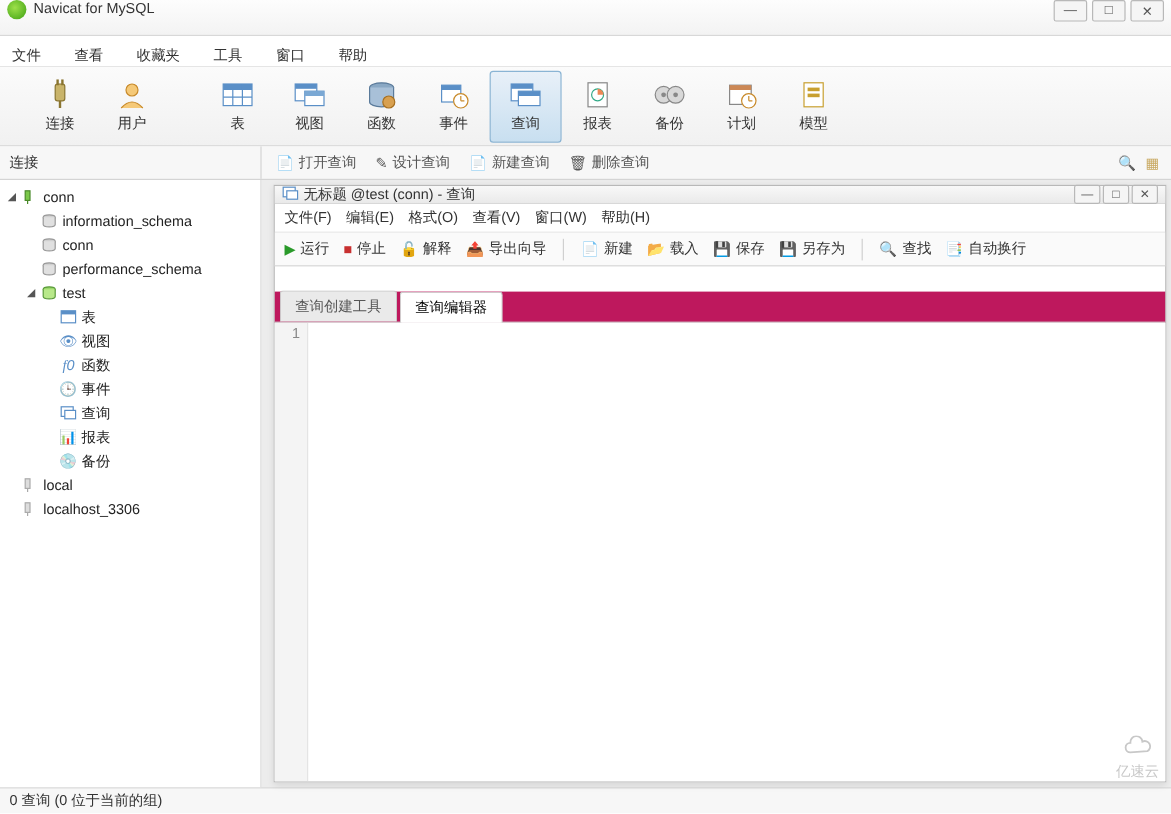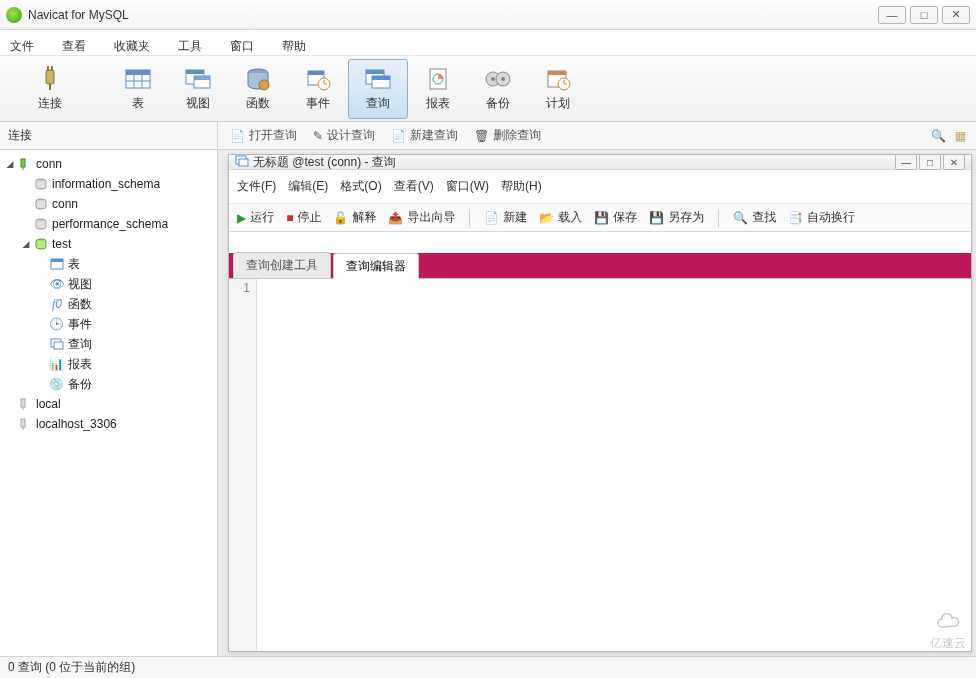--- a/index.html
+++ b/index.html
@@ -1,18 +1,18 @@
 <!DOCTYPE html>
 <html><head>
 <meta charset="utf-8">
 <style>
 * { box-sizing: border-box; margin: 0; padding: 0; font-family: "Microsoft YaHei", "SimSun", Arial, sans-serif; font-size: 12px; }
 body { background: #fff; overflow: hidden; width: 976px; height: 678px; position: relative; }
 
-.titlebar { height: 30px; background: linear-gradient(#fdfdfd,#f3f3f3); border-bottom: 1px solid #d8d8d8; display: flex; align-items: center; padding: 0 6px; }
+.titlebar { height: 30px; background: linear-gradient(#fdfdfd,#f3f3f3); border-bottom: 1px solid #d8d8d8; display: flex; padding: 0 6px; }
 .titlebar .app-icon { width: 16px; height: 16px; border-radius: 50%; background: radial-gradient(circle at 40% 40%, #9de04a, #3da012); margin-right: 6px; }
 .titlebar .title { flex: 1; color: #333; }
 .winbtns { display: flex; gap: 4px; }
 .winbtn { width: 28px; height: 18px; border: 1px solid #b8b8b8; border-radius: 2px; background: #f5f5f5; display: flex; align-items: center; justify-content: center; font-size: 11px; color: #555; cursor: pointer; }
 
 .menubar { height: 26px; display: flex; align-items: flex-end; padding: 0 10px; gap: 28px; border-bottom: 1px solid #e5e5e5; }
 .menubar span { color: #333; cursor: pointer; }
 
 .maintoolbar { height: 66px; border-bottom: 1px solid #d4d4d4; display: flex; align-items: center; padding: 0 20px; background: linear-gradient(#fbfbfb,#f1f1f1); }
 .tbtn { display: flex; flex-direction: column; align-items: center; justify-content: center; width: 60px; height: 60px; border: 1px solid transparent; border-radius: 3px; cursor: pointer; }
@@ -38,21 +38,21 @@
 .indent2 { padding-left: 36px; }
 
 .main { flex: 1; position: relative; background: #ececec; display: flex; flex-direction: column; }
 .inner-window { position: absolute; left: 10px; top: 4px; right: 4px; bottom: 4px; background: #fff; border: 1px solid #b8b8b8; box-shadow: 0 2px 6px rgba(0,0,0,0.1); display: flex; flex-direction: column; }
 .iw-title { height: 15px; background: linear-gradient(#f8f8f8,#eaeaea); border-bottom: 1px solid #d8d8d8; display: flex; align-items: center; padding: 0 6px; }
 .iw-title .iw-icon { width: 14px; height: 14px; margin-right: 4px; }
 .iw-title .iw-text { flex: 1; color: #333; }
 .iw-title .iw-btns { display: flex; gap: 2px; }
 .iw-title .iw-btn { width: 22px; height: 16px; border: 1px solid #b8b8b8; border-radius: 2px; background: #f5f5f5; display:flex; align-items:center; justify-content:center; font-size:10px; color:#555; cursor:pointer; }
 
-.iw-menubar { height: 34px; display: flex; align-items: center; padding: 0 8px; gap: 12px; border-bottom: 1px solid #e5e5e5; }
+.iw-menubar { height: 24px; display: flex; align-items: center; padding: 0 8px; gap: 12px; border-bottom: 1px solid #e5e5e5; }
 .iw-menubar span { color: #333; cursor: pointer; }
 
 .iw-toolbar { height: 28px; border-bottom: 1px solid #d8d8d8; display: flex; align-items: center; padding: 0 6px; gap: 8px; background: #fafafa; }
 .iw-toolbar .itbtn { display: flex; align-items: center; gap: 4px; color: #333; cursor: pointer; padding: 0 2px; }
 .vsep { width: 1px; height: 18px; background: #d0d0d0; margin: 0 4px; }
 
 .iw-tabs { height: 26px; display: flex; align-items: flex-end; padding-left: 4px; border-bottom: 1px solid #c8c8c8; background: #be185d; margin-top: 21px; }
 .iw-tab { padding: 4px 12px; border: 1px solid #c8c8c8; border-bottom: none; background: #eaeaea; color: #555; margin-right: 2px; cursor: pointer; border-radius: 3px 3px 0 0; }
 .iw-tab.active { background: #fff; color: #000; position: relative; top: 1px; }
 
@@ -95,20 +95,29 @@
     <div class="ticon">
         <svg width="28" height="26">
           <rect x="10" y="4" width="8" height="14" rx="2" fill="#c9b46a" stroke="#8a7530"></rect>
           <line x1="12" y1="0" x2="12" y2="5" stroke="#8a7530" stroke-width="2"></line>
           <line x1="16" y1="0" x2="16" y2="5" stroke="#8a7530" stroke-width="2"></line>
           <line x1="14" y1="18" x2="14" y2="24" stroke="#8a7530" stroke-width="2"></line>
         </svg>
       </div>
     <div class="tlabel">连接</div>
   </div>
+  <div class="tbtn">
+    <div class="ticon">
+        <svg width="28" height="26">
+          <circle cx="14" cy="9" r="5" fill="#f5c978" stroke="#c88a2a"></circle>
+          <path d="M5 24 Q14 14 23 24" fill="#f5c978" stroke="#c88a2a"></path>
+        </svg>
+      </div>
+    <div class="tlabel">用户</div>
+  </div>
   <div class="tsep"></div>
   <div class="tbtn">
     <div class="ticon">
         <svg width="28" height="22">
           <rect x="2" y="2" width="24" height="18" fill="#fff" stroke="#5a8fc7"></rect>
           <rect x="2" y="2" width="24" height="5" fill="#5a8fc7"></rect>
           <line x1="10" y1="2" x2="10" y2="20" stroke="#5a8fc7"></line>
           <line x1="18" y1="2" x2="18" y2="20" stroke="#5a8fc7"></line>
           <line x1="2" y1="13" x2="26" y2="13" stroke="#5a8fc7"></line>
         </svg>
@@ -184,20 +193,30 @@
     <div class="ticon">
         <svg width="28" height="24">
           <rect x="4" y="4" width="18" height="16" fill="#fff" stroke="#888"></rect>
           <rect x="4" y="4" width="18" height="4" fill="#c85"></rect>
           <circle cx="20" cy="17" r="6" fill="#fff" stroke="#c88a2a"></circle>
           <line x1="20" y1="17" x2="20" y2="13" stroke="#c88a2a"></line>
           <line x1="20" y1="17" x2="23" y2="17" stroke="#c88a2a"></line>
         </svg>
       </div>
     <div class="tlabel">计划</div>
+  </div>
+  <div class="tbtn">
+    <div class="ticon">
+        <svg width="28" height="24">
+          <rect x="6" y="2" width="16" height="20" fill="#fff" stroke="#c8a030"></rect>
+          <rect x="9" y="6" width="10" height="3" fill="#c8a030"></rect>
+          <rect x="9" y="11" width="10" height="3" fill="#c8a030"></rect>
+        </svg>
+      </div>
+    <div class="tlabel">模型</div>
   </div>
 </div>
 
 <div class="subtoolbar">
   <div class="left-label">连接</div>
   <div class="actions">
     <div class="act">
         <span class="ico">📄</span>
         <span>打开查询</span>
       </div>

